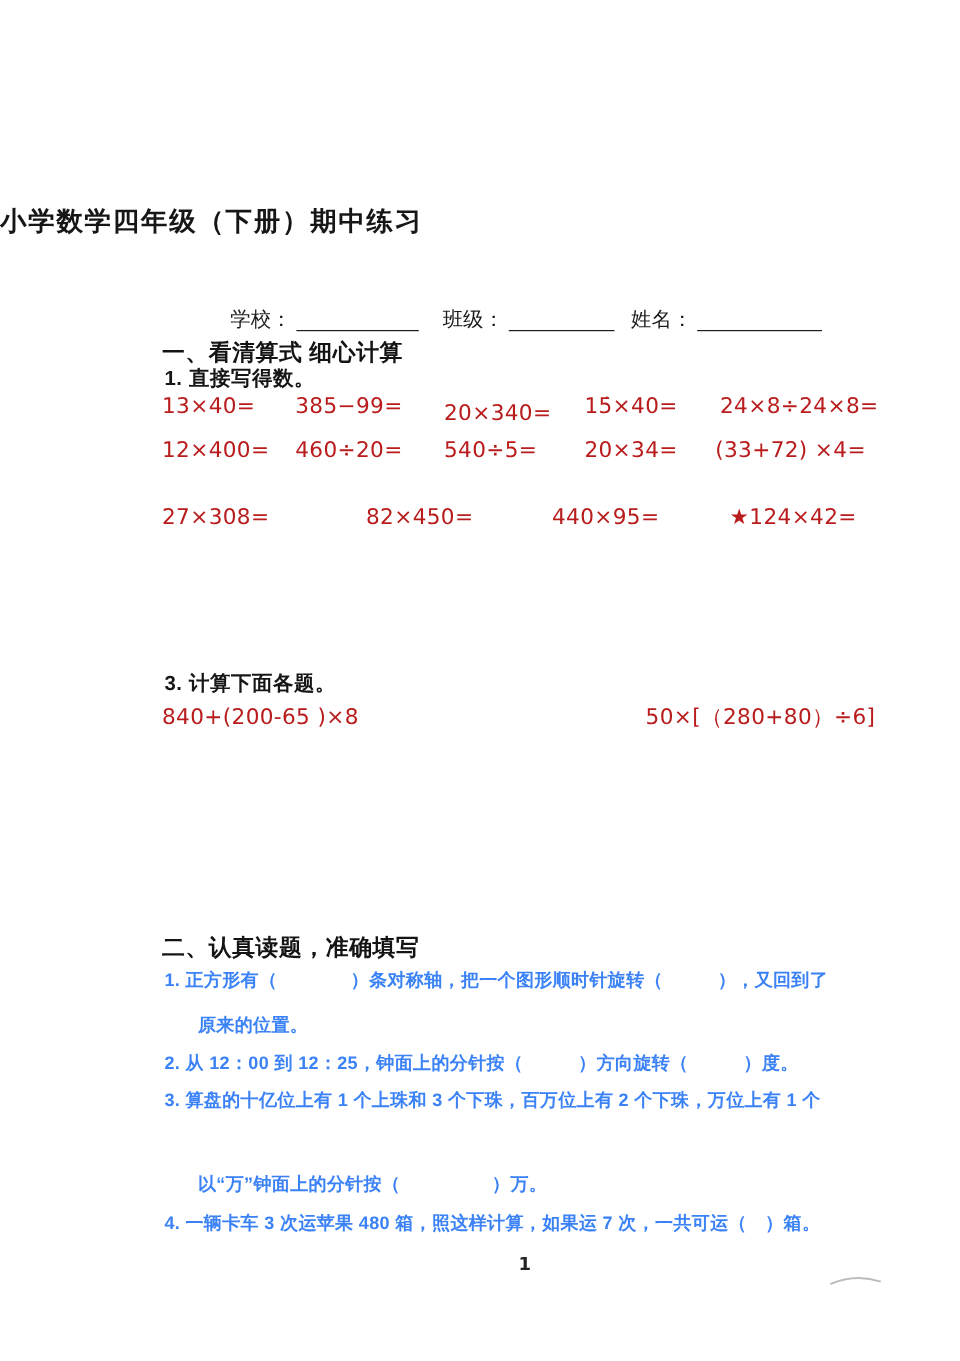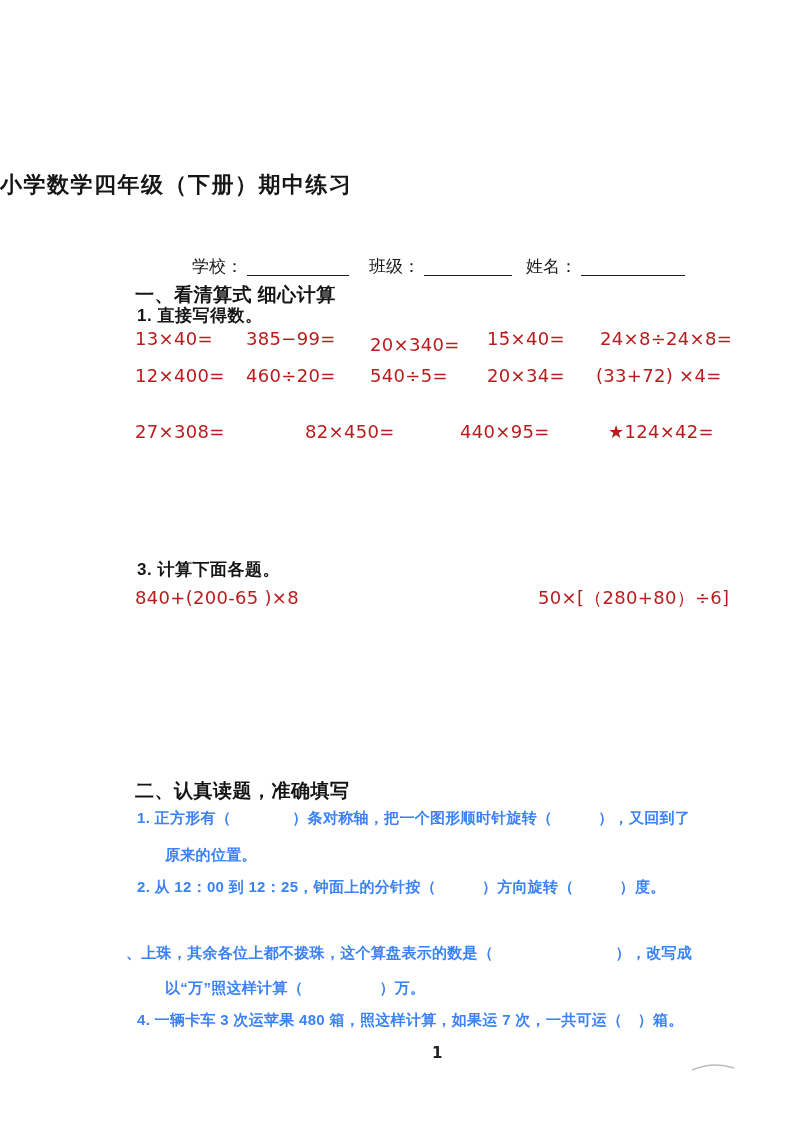--- a/index.html
+++ b/index.html
@@ -82,22 +82,22 @@
   <span class="abs eq" style="top:587px;left:135px;">840+(200-65 )×8</span>
   <span class="abs eq" style="top:587px;left:538px;">50×[（280+80）÷6]</span>
 
   <div class="abs sec-head" style="top:779px;left:135px;">二、认真读题，准确填写</div>
 
   <div class="abs qtext" style="top:809px;left:137px;">1. 正方形有（　　　　）条对称轴，把一个图形顺时针旋转（　　　），又回到了</div>
   <div class="abs qtext" style="top:846px;left:165px;">原来的位置。</div>
 
   <div class="abs qtext" style="top:878px;left:137px;">2. 从 12：00 到 12：25，钟面上的分针按（　　　）方向旋转（　　　）度。</div>
 
-  <div class="abs qtext" style="top:944px;left:126px;">、上珠，其余各位上都不拨珠，这个算盘表示的数是（　　　　　　　　），改写成</div>
-  <div class="abs qtext" style="top:979px;left:165px;">以“万”照这样计算（　　　　　）万。</div>
+  <div class="abs qtext" style="top:909px;left:137px;">3. 算盘的十亿位上有 1 个上珠和 3 个下珠，百万位上有 2 个下珠，万位上有 1 个</div>
+  <div class="abs qtext" style="top:979px;left:165px;">以“万”钟面上的分针按（　　　　　）万。</div>
 
   <div class="abs qtext" style="top:1011px;left:137px;">4. 一辆卡车 3 次运苹果 480 箱，照这样计算，如果运 7 次，一共可运（　）箱。</div>
 
   <div class="abs pagenum" style="top:1044px;left:432px;">1</div>
 
   <svg class="curl" style="top:1059px;left:690px;" width="46" height="16" viewBox="0 0 46 16">
     <path d="M2,11 Q23,2 44,9" stroke="#8f8f8f" stroke-width="1.6" fill="none"></path>
   </svg>
 
 </div>

